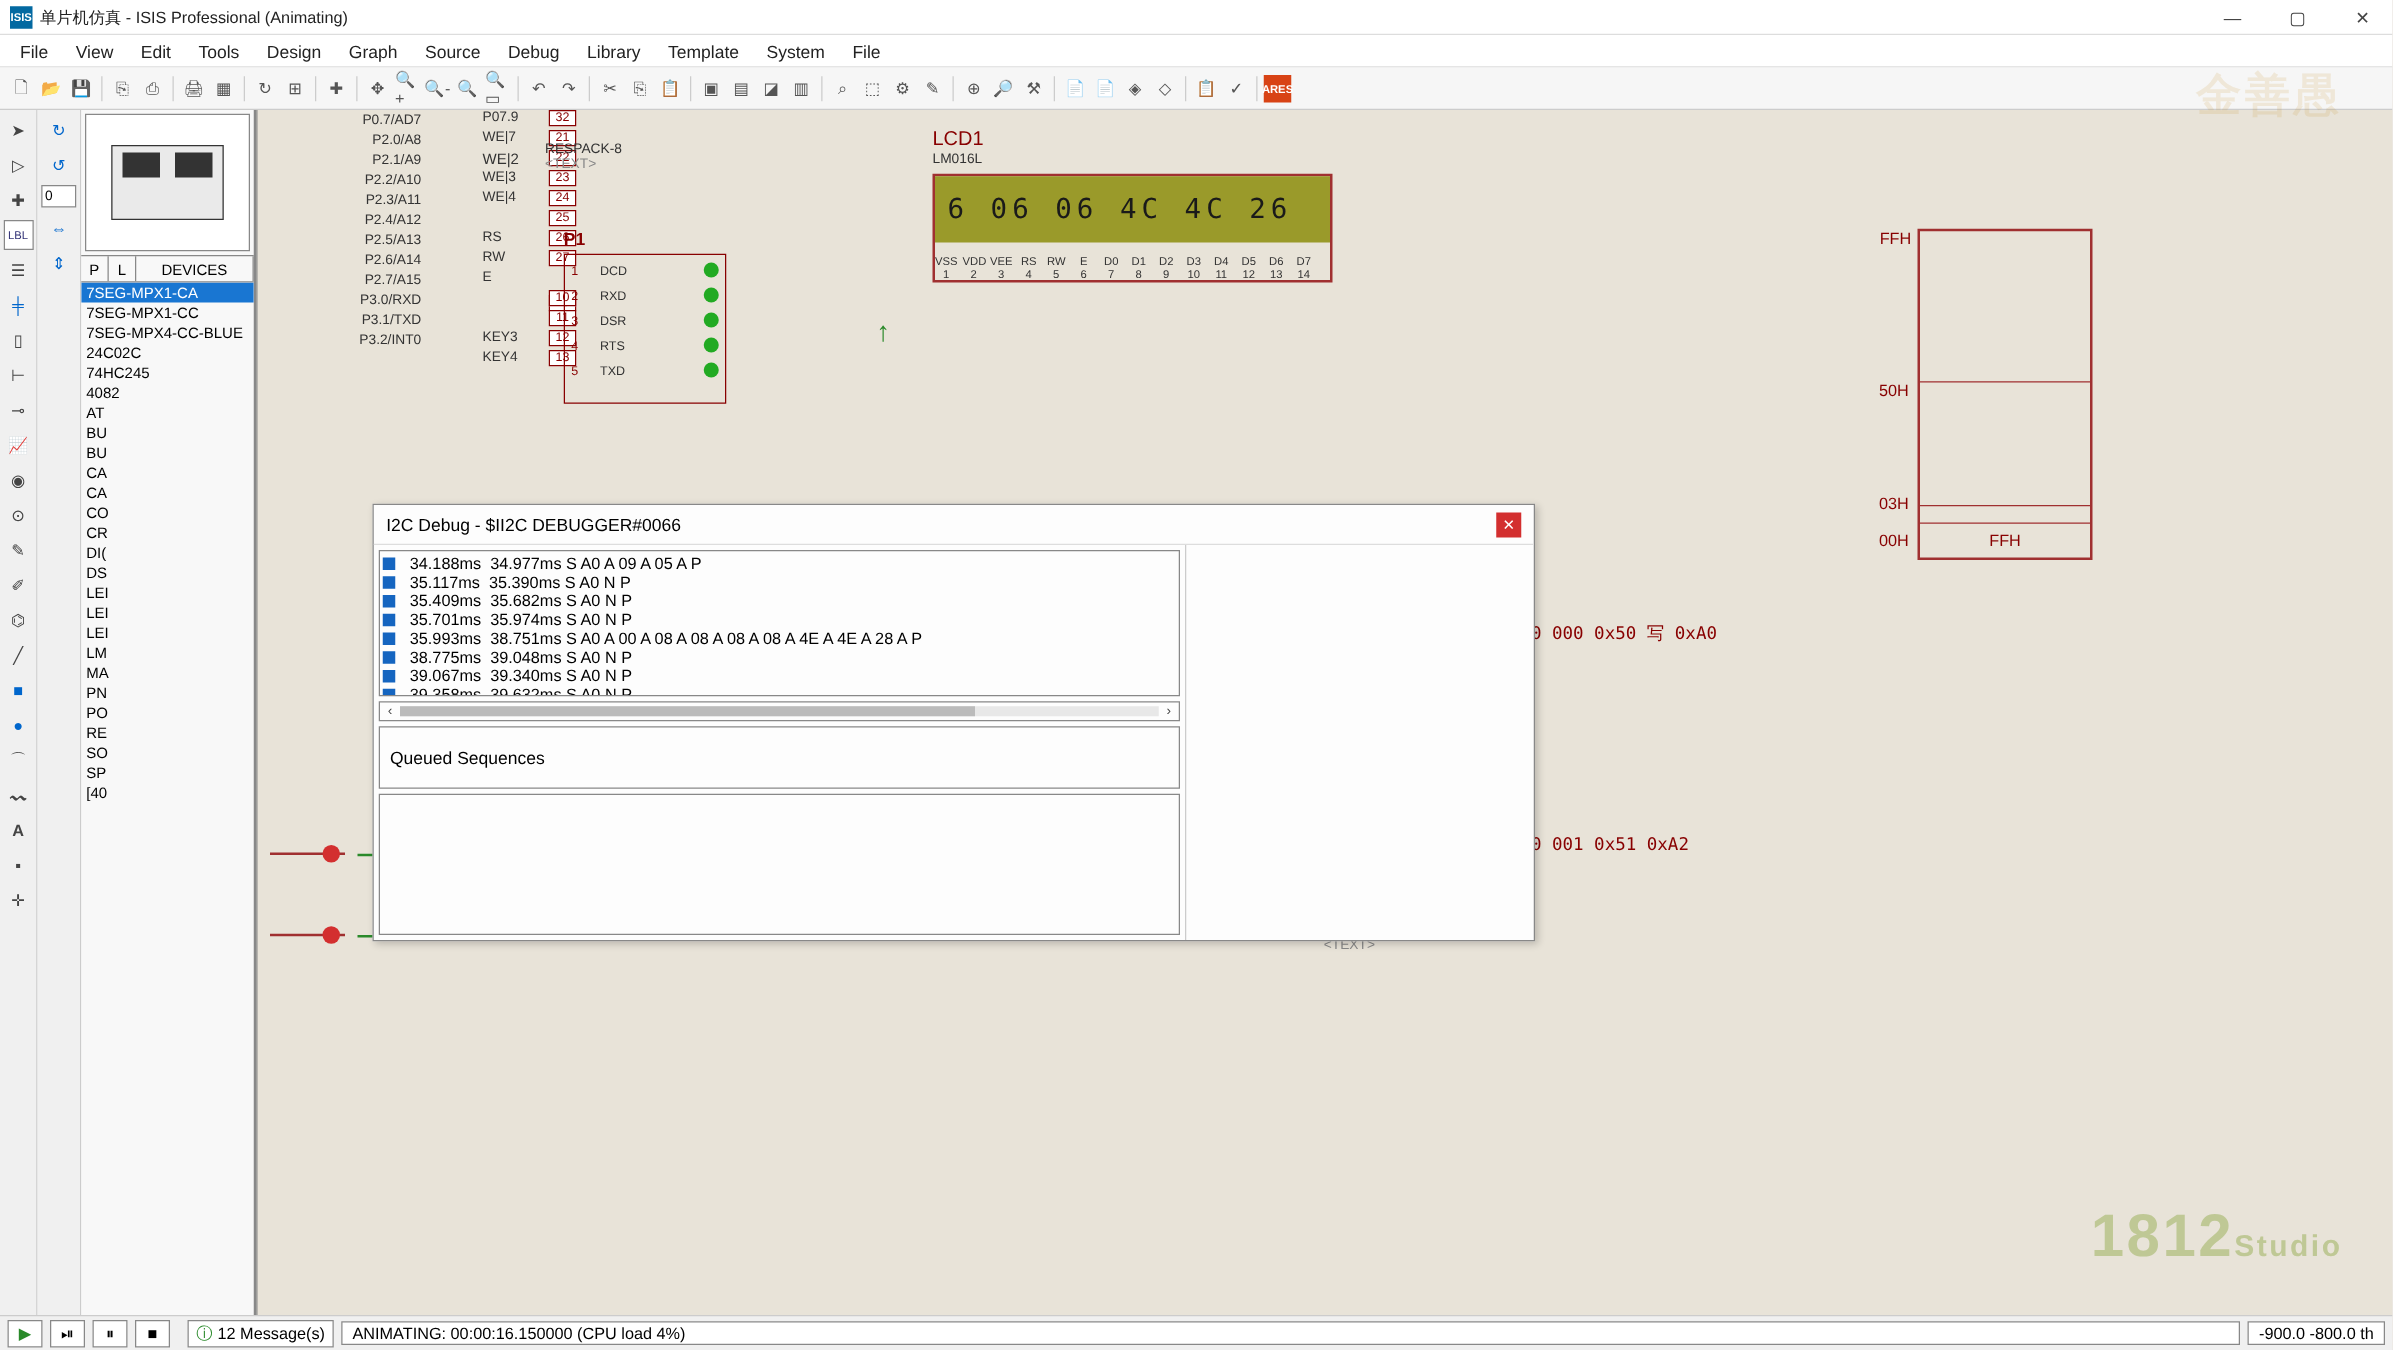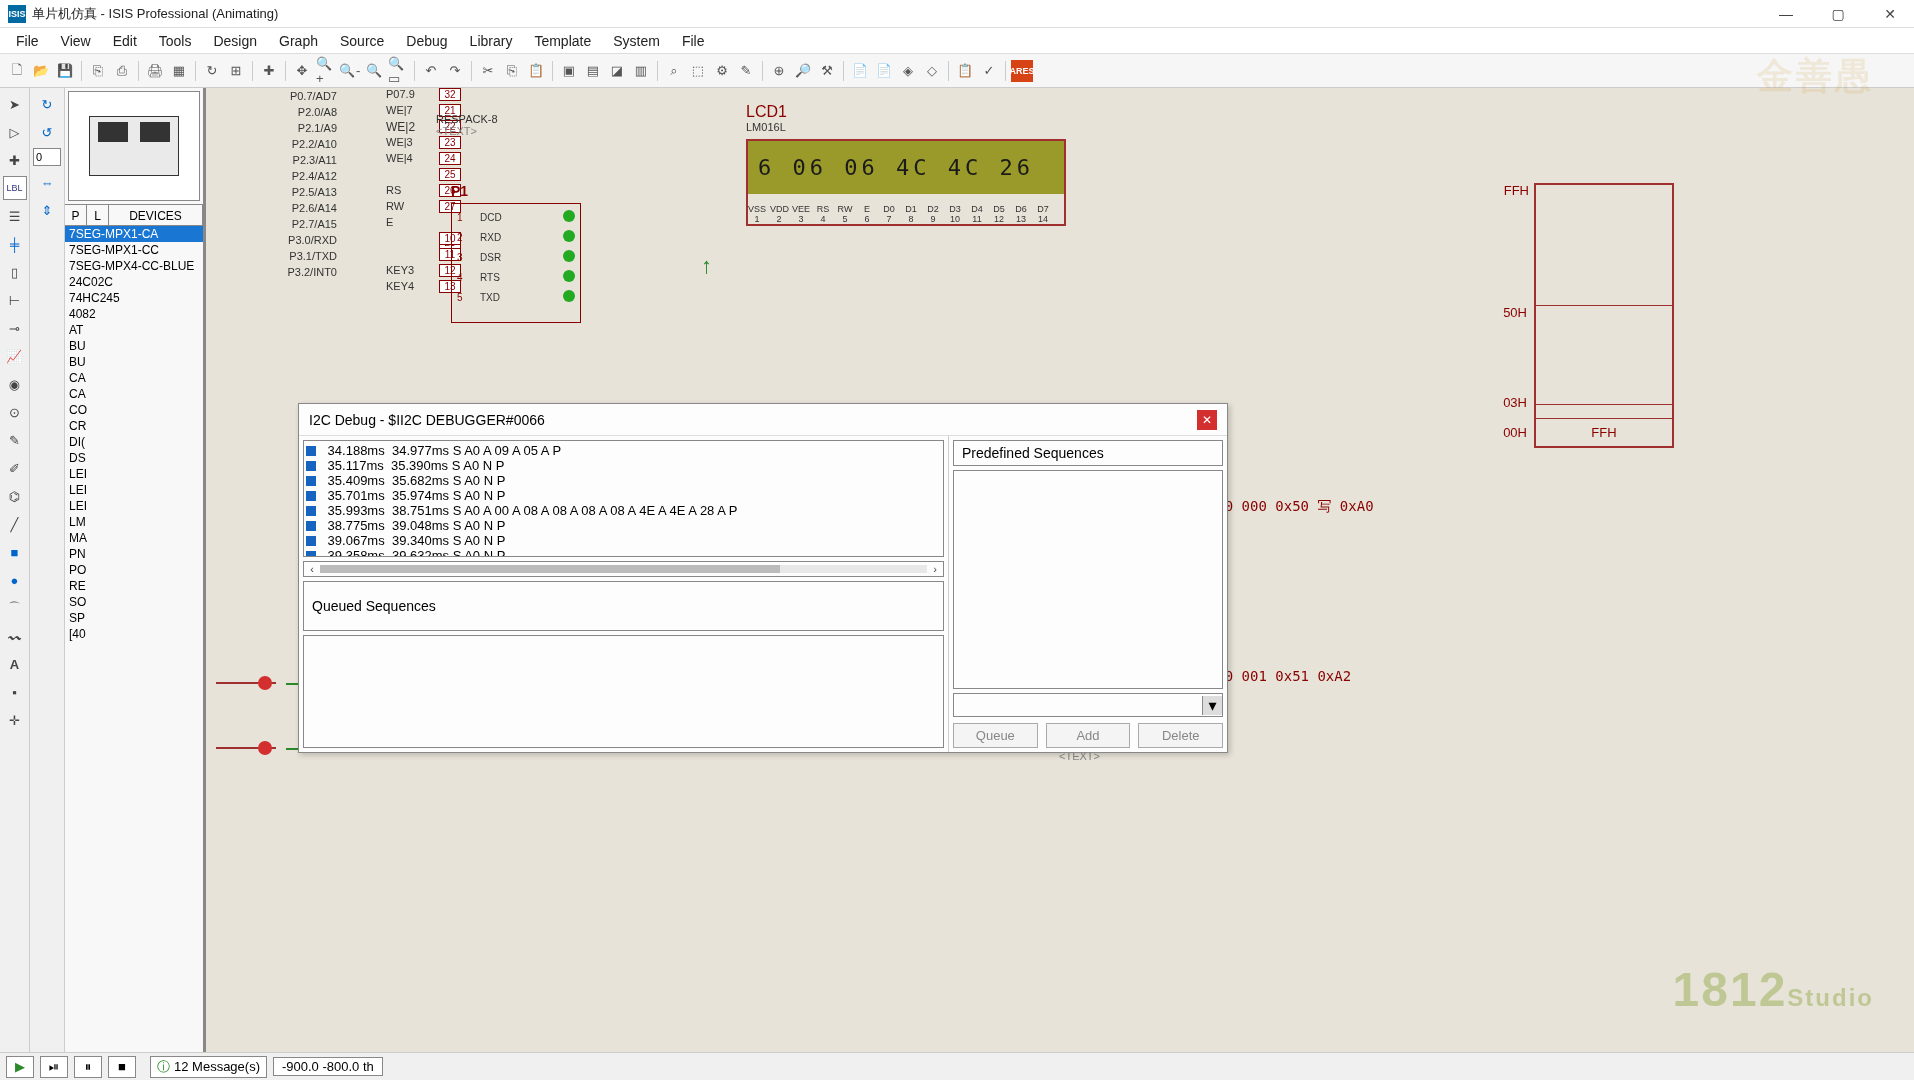--- a/index.html
+++ b/index.html
@@ -485,43 +485,32 @@
           <div class="hscroll">
             <div class="arrow">‹</div>
             <div class="track">
                 <div class="thumb"></div>
               </div>
             <div class="arrow">›</div>
           </div>
           <div class="queued-hdr">Queued Sequences</div>
           <div class="queued-body"></div>
         </div>
-        <div class="dlg-right">
-          <div class="pred-hdr">Predefined Sequences</div>
-          <div class="pred-body"></div>
-          <div class="seq-input">
-            <div class="dd">▾</div>
-          </div>
-          <div class="btn-row">
-            <div class="dlg-btn">Queue</div>
-            <div class="dlg-btn">Add</div>
-            <div class="dlg-btn">Delete</div>
-          </div>
-        </div>
       </div>
     </div>
 
     <div class="watermark">1812<span style="font-size:24px">Studio</span></div>
   </div>
 </div>
 <div class="watermark-top">金善愚</div>
 
 <div class="statusbar">
   <div class="play-btn" style="color:#2a8a2a">▶</div>
   <div class="play-btn">⏯</div>
   <div class="play-btn">⏸</div>
   <div class="play-btn">■</div>
   <div class="status-msg">
     <span style="color:#2a8a2a">ⓘ</span>
     <span>12 Message(s)</span>
   </div>
+  <div class="status-anim">ANIMATING: 00:00:16.150000 (CPU load 4%)</div>
   <div class="status-coord">-900.0 -800.0  th</div>
 </div>
 
 </body></html>

